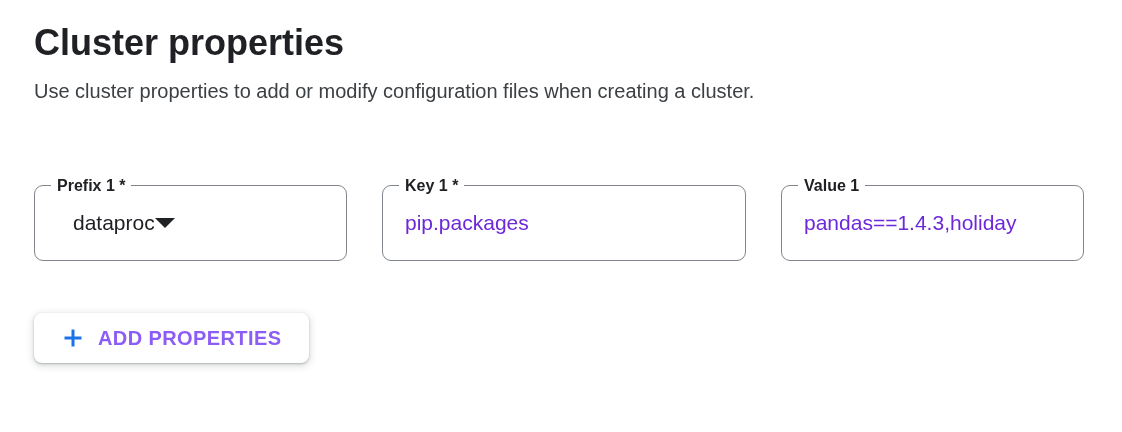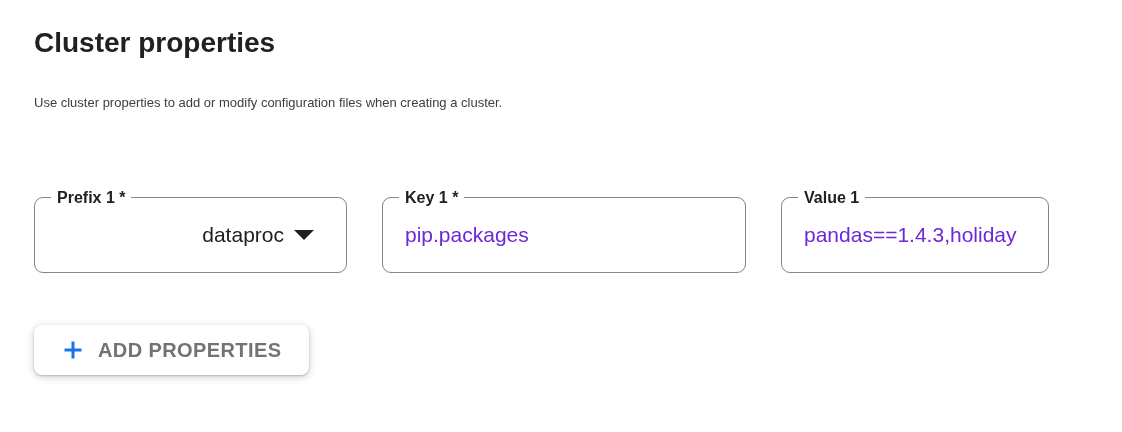--- a/index.html
+++ b/index.html
@@ -12,69 +12,68 @@
     height: 432px;
     font-family: "Liberation Sans", "DejaVu Sans", sans-serif;
     color: #202124;
     overflow: hidden;
   }
   .content {
     padding: 24px 0 0 34px;
   }
   .page-title {
     margin: 0;
-    font-size: 28px;
+    font-size: 36px;
     font-weight: 700;
     line-height: 38px;
     color: #202124;
   }
   .desc {
-    margin: 28px 0 0 0;
-    font-size: 13px;
+    margin: 16px 0 0 0;
+    font-size: 20px;
     line-height: 26px;
     font-weight: 400;
     color: #3c4043;
   }
   .fields-row {
     display: flex;
     gap: 35px;
     margin-top: 81px;
   }
   .field {
     position: relative;
     height: 76px;
     border: 1px solid #80868b;
     border-radius: 9px;
     box-sizing: border-box;
     background: #ffffff;
   }
   .field-prefix { width: 313px; padding-left: 16px; }
   .field-key    { width: 364px; }
-  .field-value  { width: 268px; }
+  .field-value  { width: 303px; }
   .field-label {
     position: absolute;
     top: -10px;
     left: 16px;
     background: #ffffff;
     padding: 0 6px;
     font-size: 16px;
     font-weight: 700;
     line-height: 20px;
     color: #202124;
     white-space: nowrap;
   }
   .select-box {
     display: flex;
     align-items: center;
-    justify-content: flex-end;
+    justify-content: flex-start;
     height: 100%;
     padding: 0 32px 0 22px;
     cursor: pointer;
     border-radius: 9px;
-    gap: 10px;
   }
   .select-value {
     font-size: 21px;
     color: #202124;
   }
   .arrow {
     width: 0;
     height: 0;
     border-left: 10px solid transparent;
     border-right: 10px solid transparent;
@@ -109,21 +108,21 @@
     border-radius: 8px;
     box-shadow: 0 1px 2px rgba(60,64,67,0.30), 0 2px 6px 2px rgba(60,64,67,0.15);
     cursor: pointer;
     font-family: inherit;
   }
   .plus svg { display: block; }
   .add-label {
     font-size: 20px;
     font-weight: 700;
     letter-spacing: 0.4px;
-    color: #737373;
+    color: #8b5cf6;
     white-space: nowrap;
   }
 </style>
 </head>
 <body>
 
 <div class="content">
 
   <h1 class="page-title">Cluster properties</h1>
 

